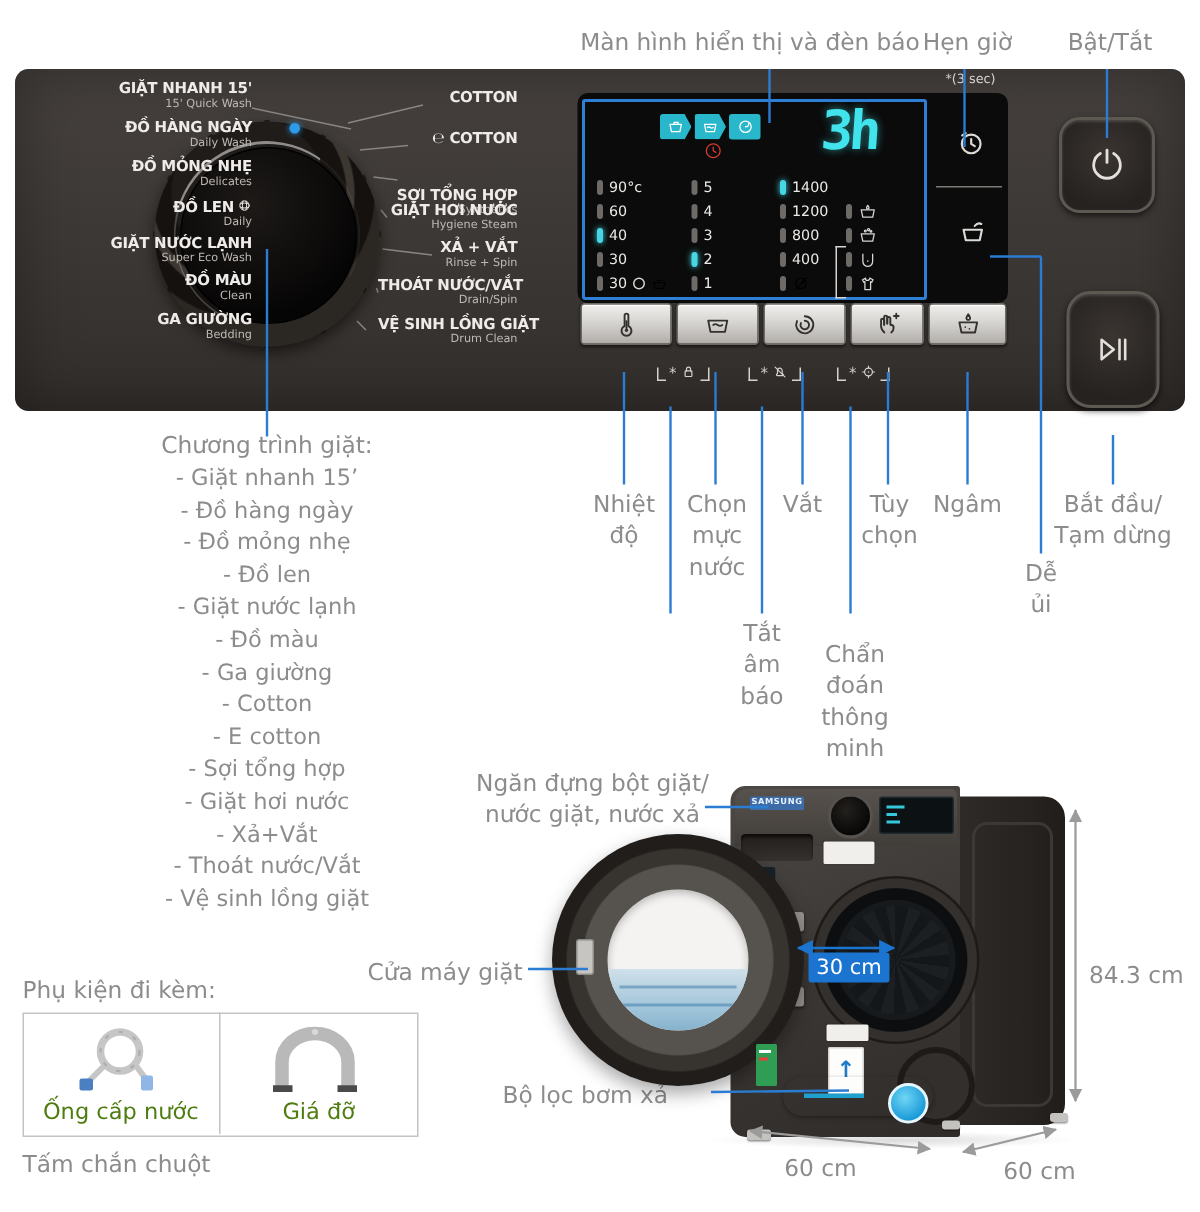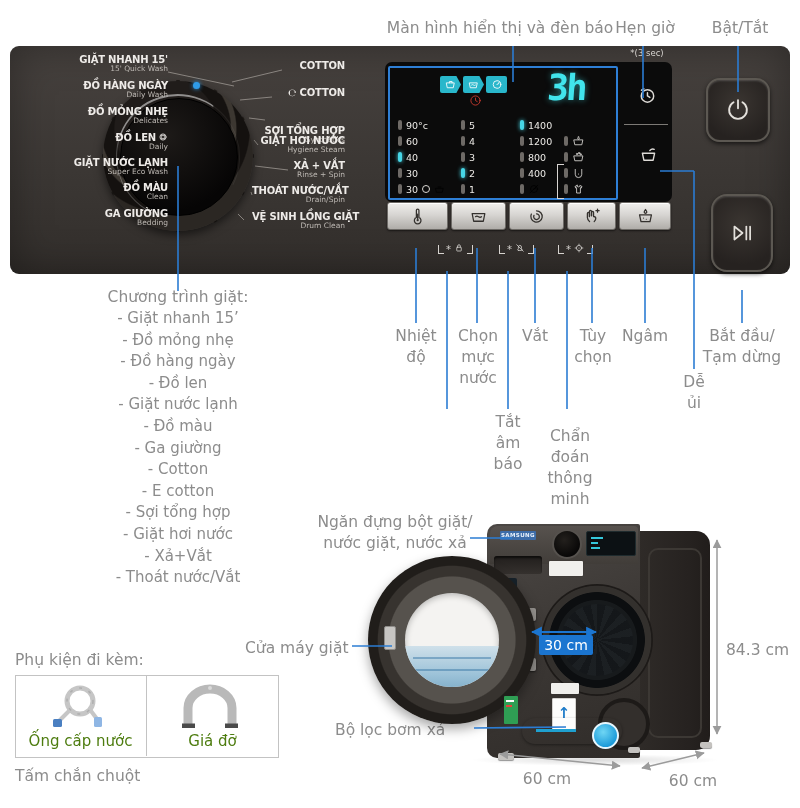--- a/index.html
+++ b/index.html
@@ -503,32 +503,33 @@
 báo</div>
   <div class="ann" style="left:542px;top:412px;width:56px;margin-top:14px;">Chẩn
 đoán
 thông
 minh</div>
 
   <div class="plist">
     <div class="title">Chương trình giặt:</div>
     <div id="program-list-items">
         <div class="item">- Giặt nhanh 15’</div>
+        <div class="item">- Đồ hàng ngày</div>
         <div class="item">- Đồ mỏng nhẹ</div>
-        <div class="item">- Đồ hàng ngày</div>
         <div class="item">- Đồ len</div>
         <div class="item">- Giặt nước lạnh</div>
         <div class="item">- Đồ màu</div>
         <div class="item">- Ga giường</div>
         <div class="item">- Cotton</div>
         <div class="item">- E cotton</div>
         <div class="item">- Sợi tổng hợp</div>
         <div class="item">- Giặt hơi nước</div>
         <div class="item">- Xả+Vắt</div>
         <div class="item">- Thoát nước/Vắt</div>
+        <div class="item">- Vệ sinh lồng giặt</div>
       </div>
   </div>
 
   <div class="ann" style="left:315px;top:512px;width:160px;">Ngăn đựng bột giặt/
 nước giặt, nước xả</div>
   <div class="ann left" style="left:245px;top:638px;width:105px;">Cửa máy giặt</div>
   <div class="ann left" style="left:335px;top:720px;width:130px;">Bộ lọc bơm xả</div>
 
   <div class="mshadow"></div>
   <div class="mside"></div>

